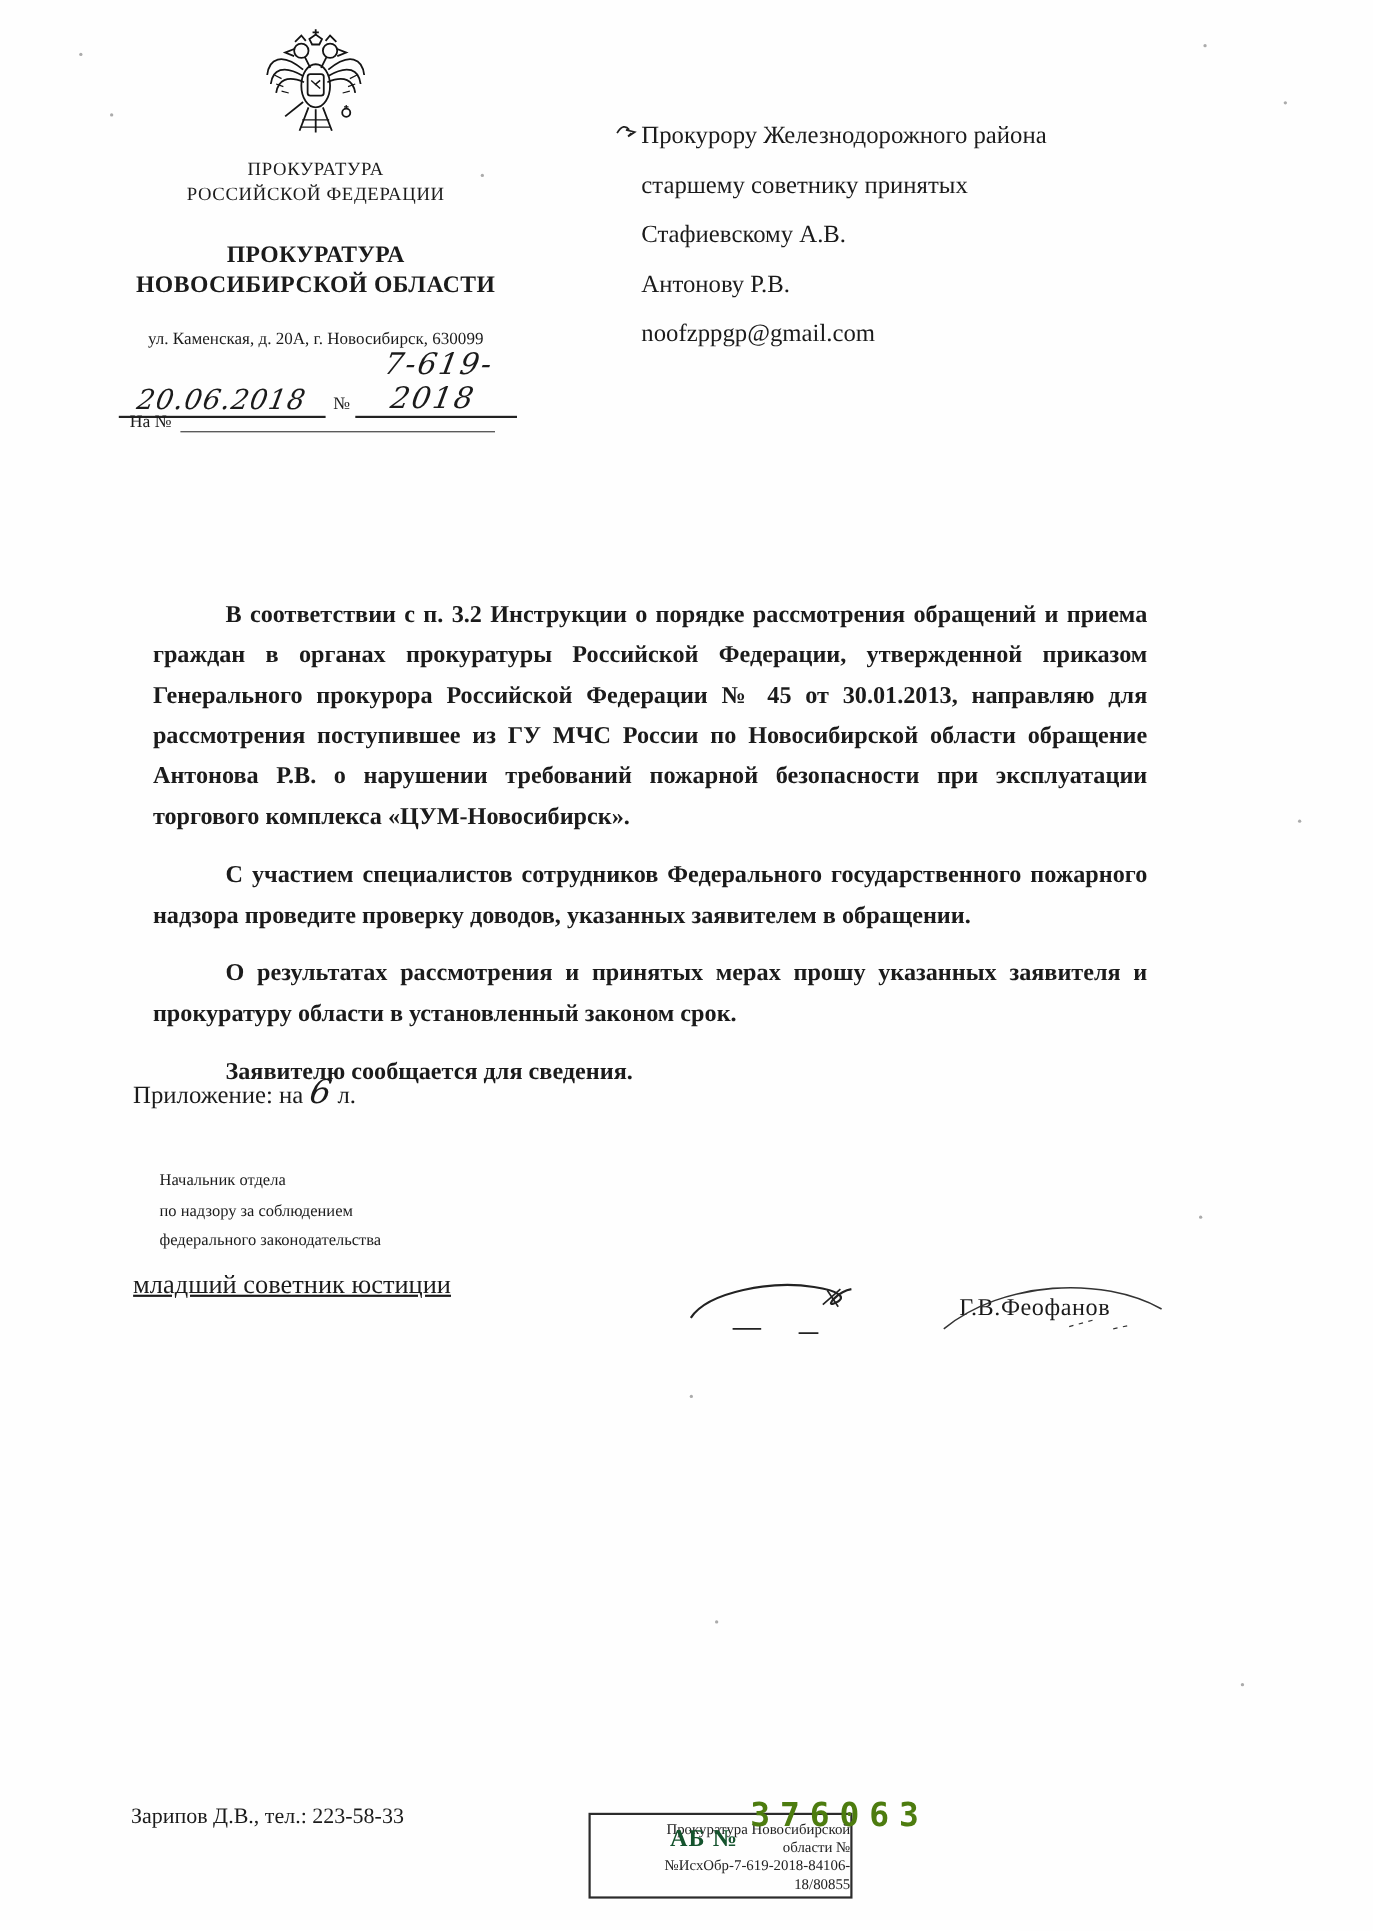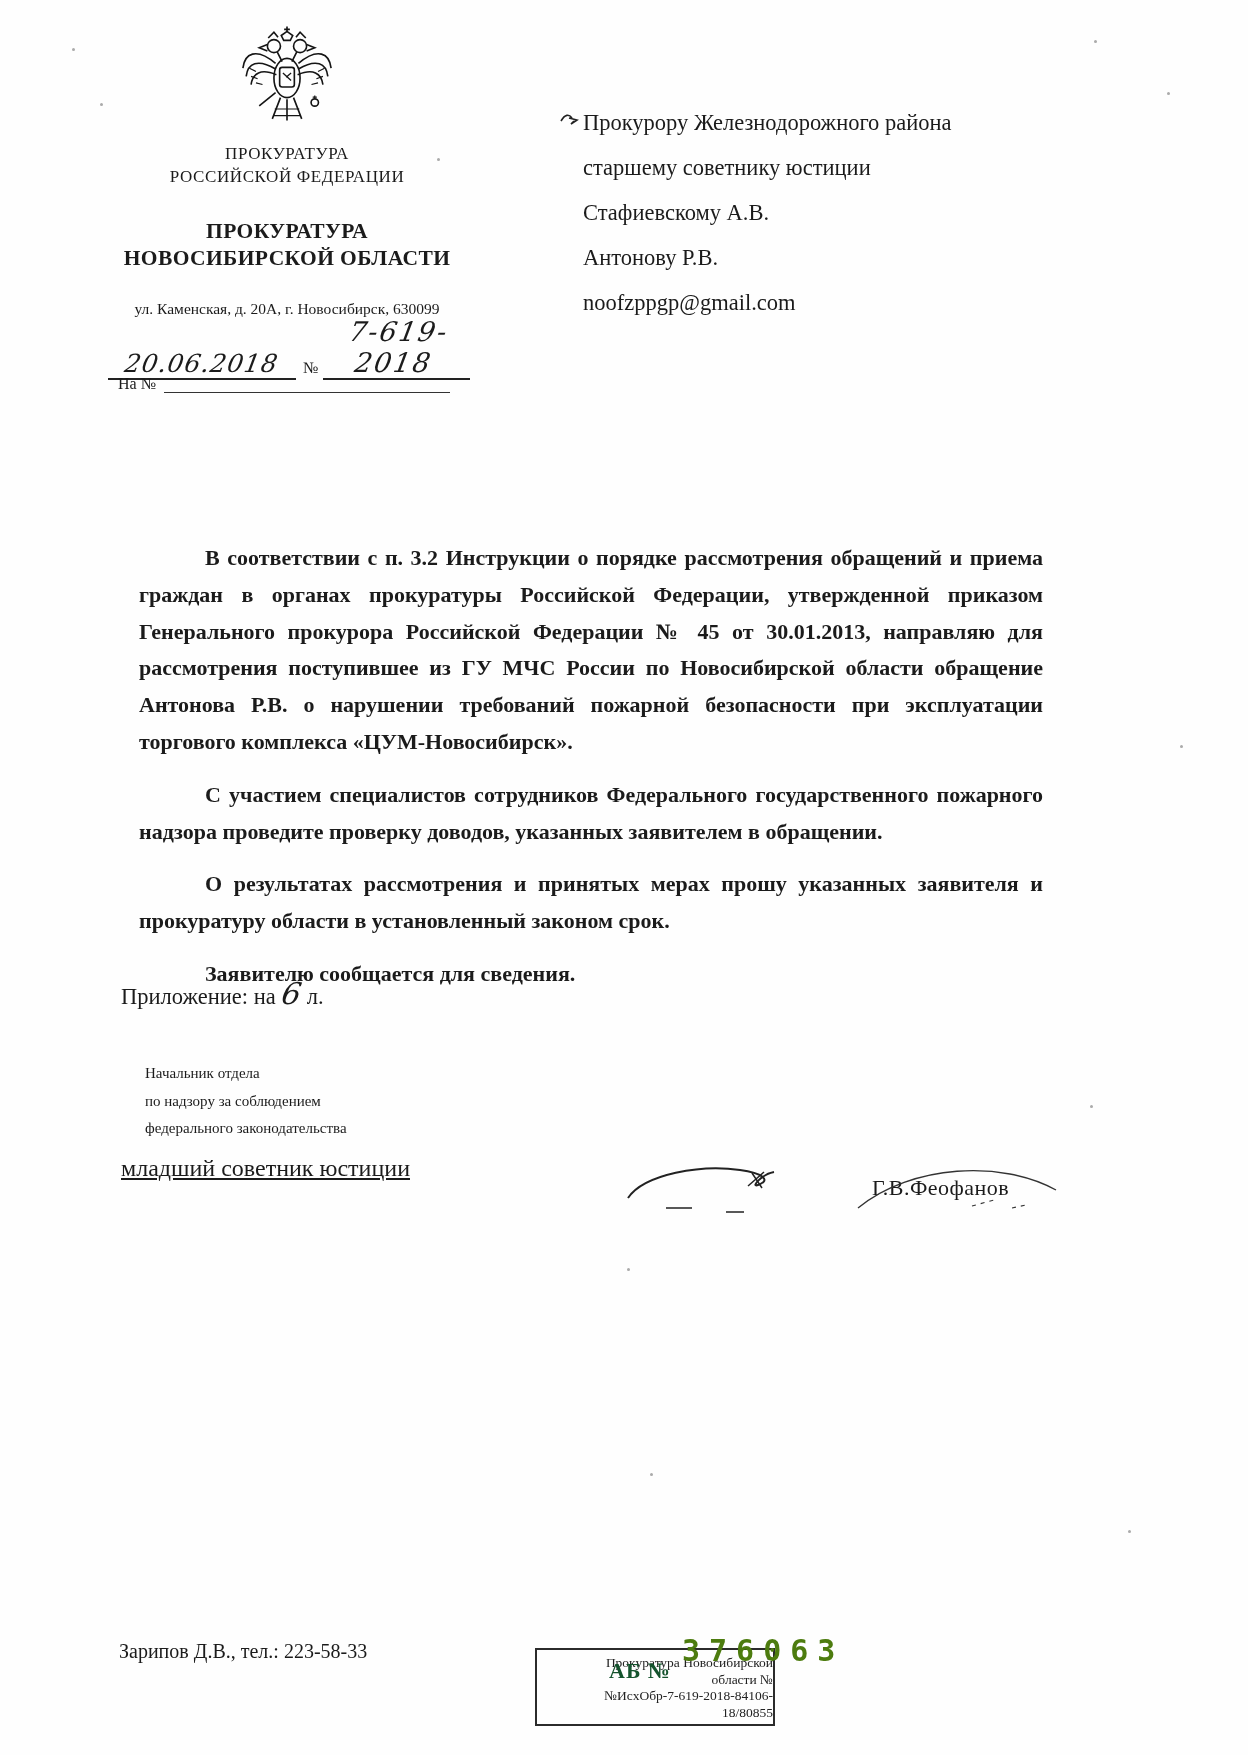--- a/index.html
+++ b/index.html
@@ -120,21 +120,21 @@
   <div class="reply-row">
     <span>На №</span>
     <span class="reply-line"></span>
   </div>
 
   <div class="recipient">
     <svg class="pen-mark" width="20" height="16" viewBox="0 0 20 16">
       <path d="M2 11 C6 4 10 4 13 8 M10 8 l8 2 -6 4 3 -3" fill="none" stroke="#222" stroke-width="1.6"></path>
     </svg>
     <div class="line">Прокурору Железнодорожного района</div>
-    <div class="line">старшему советнику юстиции</div>
+    <div class="line">старшему советнику принятых</div>
     <div class="line">Стафиевскому А.В.</div>
     <div class="line">Антонову Р.В.</div>
     <div class="line">noofzppgp@gmail.com</div>
   </div>
 
   <div class="body-text">
     <p>В соответствии с п. 3.2 Инструкции о порядке рассмотрения обращений и приема граждан в органах прокуратуры Российской Федерации, утвержденной приказом Генерального прокурора Российской Федерации № 45 от 30.01.2013, направляю для рассмотрения поступившее из ГУ МЧС России по Новосибирской области обращение Антонова Р.В. о нарушении требований пожарной безопасности при эксплуатации торгового комплекса «ЦУМ-Новосибирск».</p>
     <p>С участием специалистов сотрудников Федерального государственного пожарного надзора проведите проверку доводов, указанных заявителем в обращении.</p>
     <p>О результатах рассмотрения и принятых мерах прошу указанных заявителя и прокуратуру области в установленный законом срок.</p>
     <p>Заявителю сообщается для сведения.</p>

